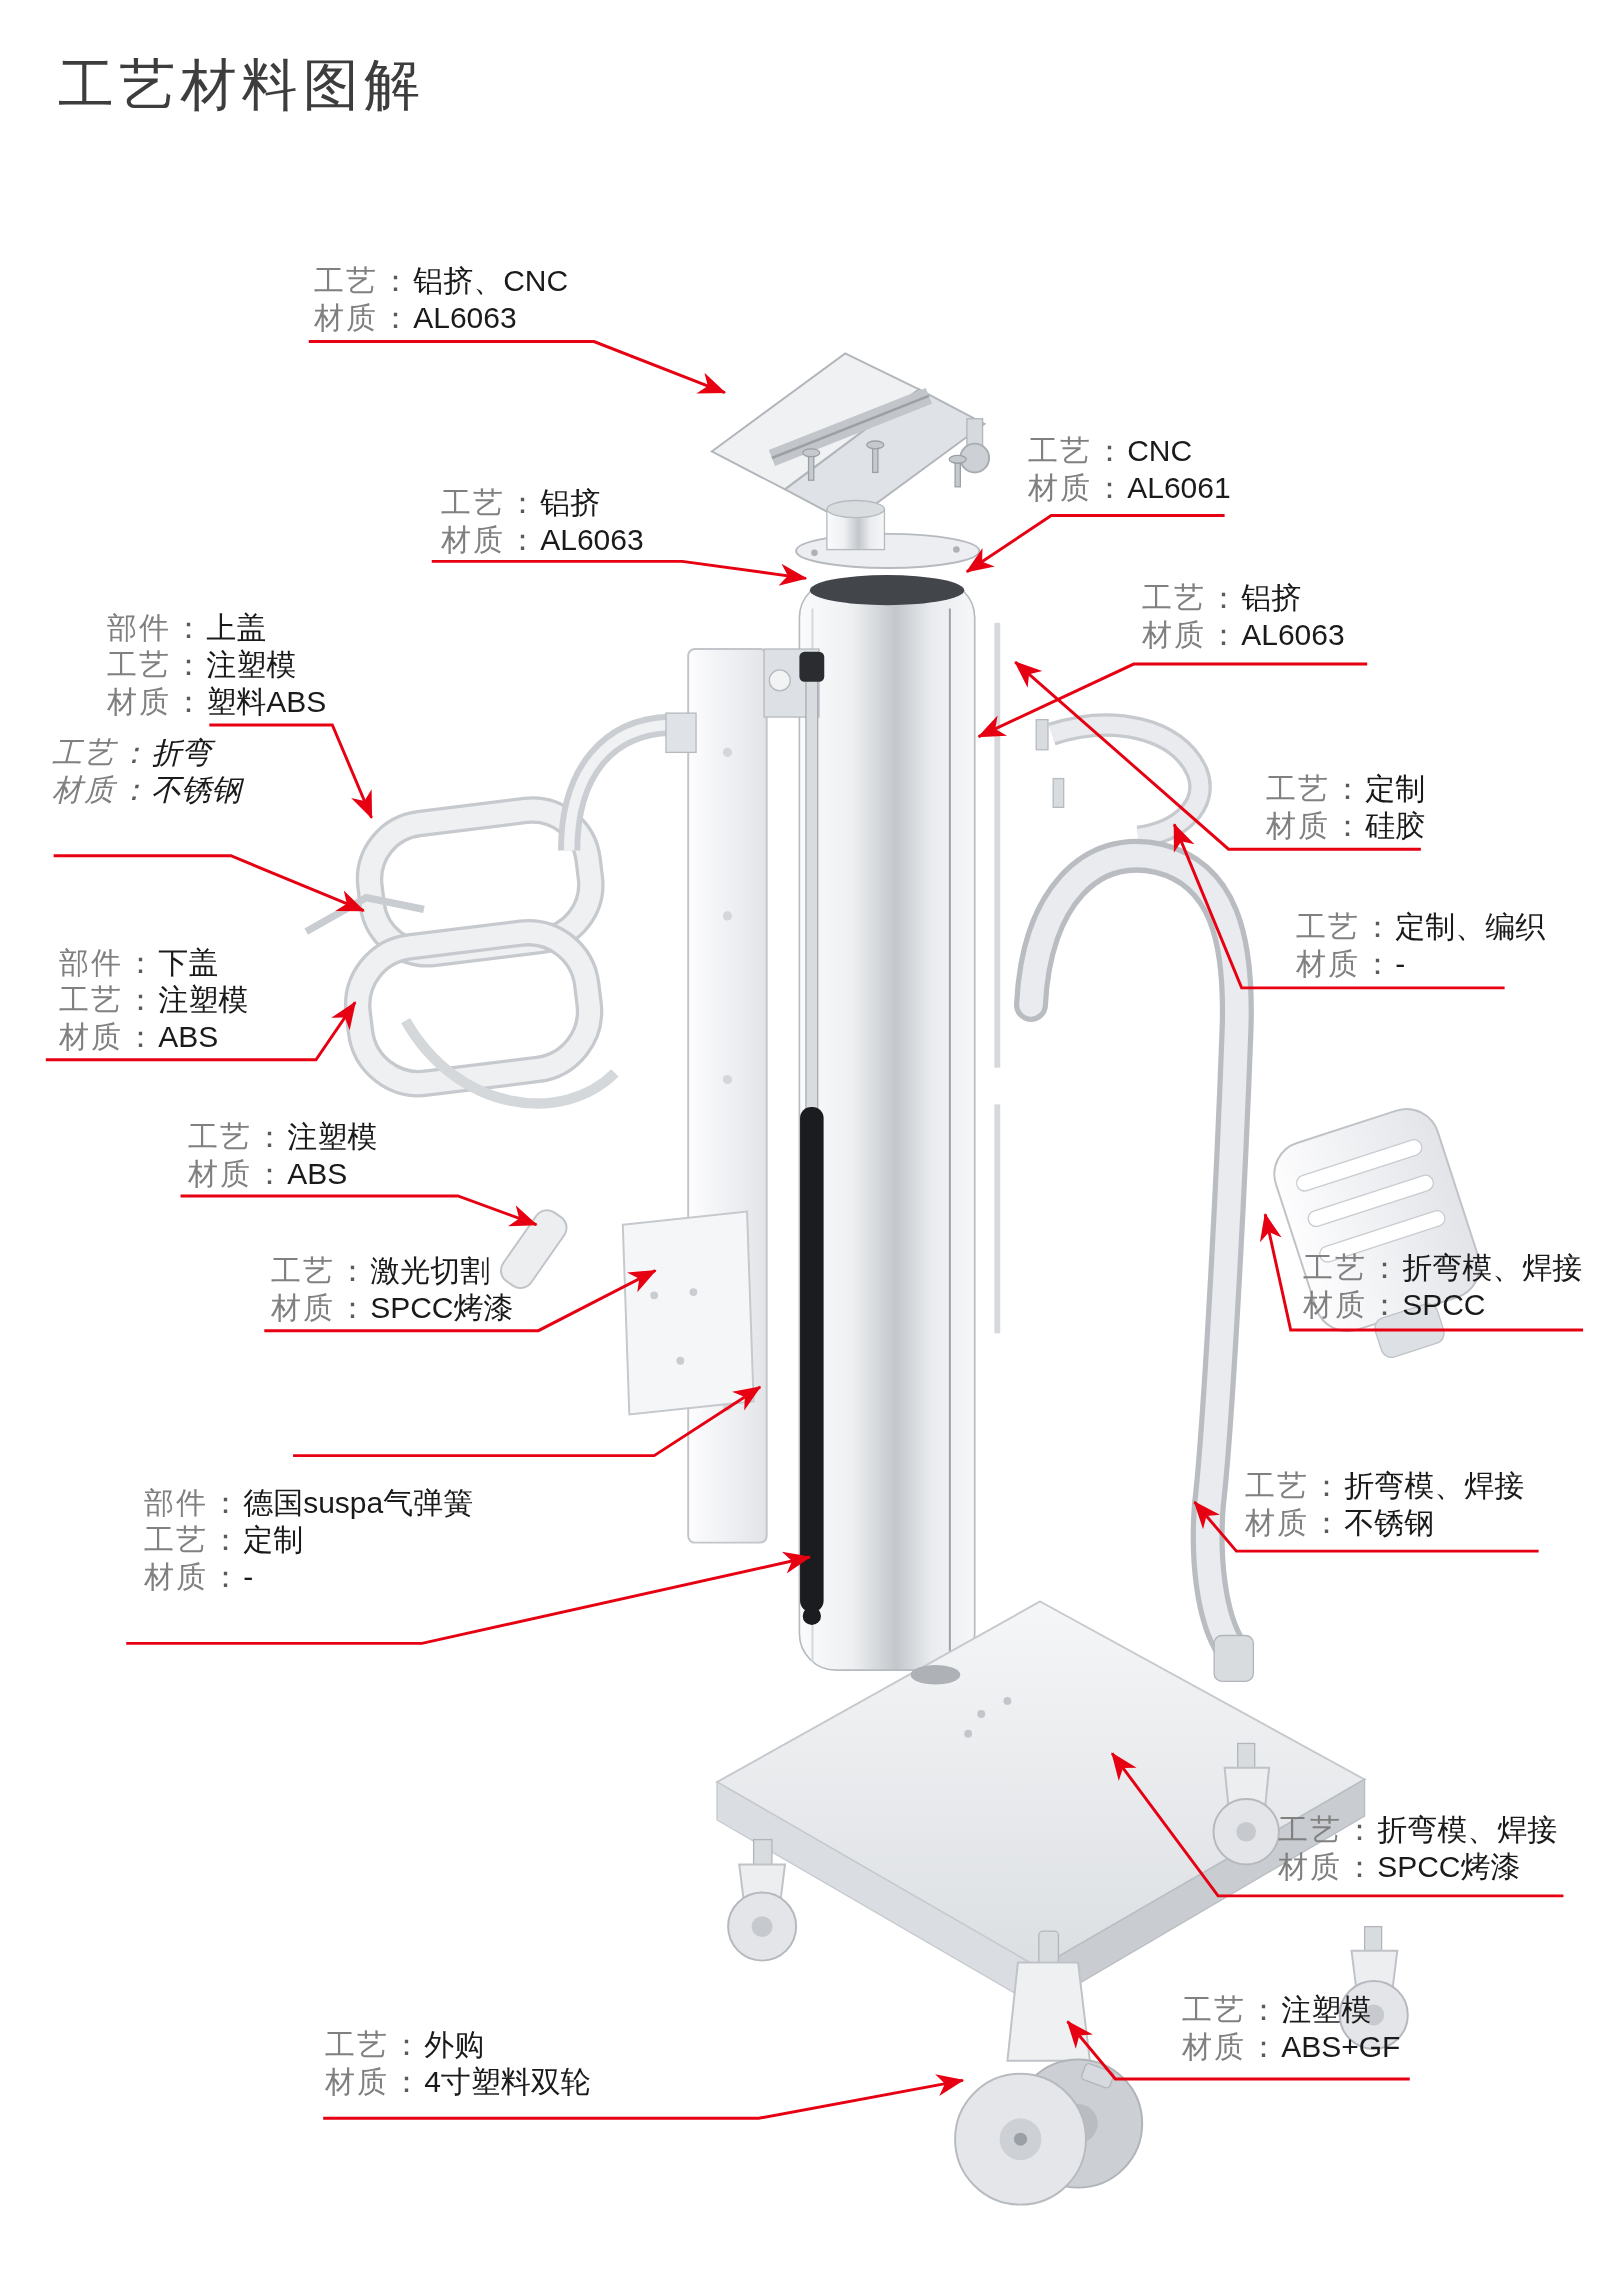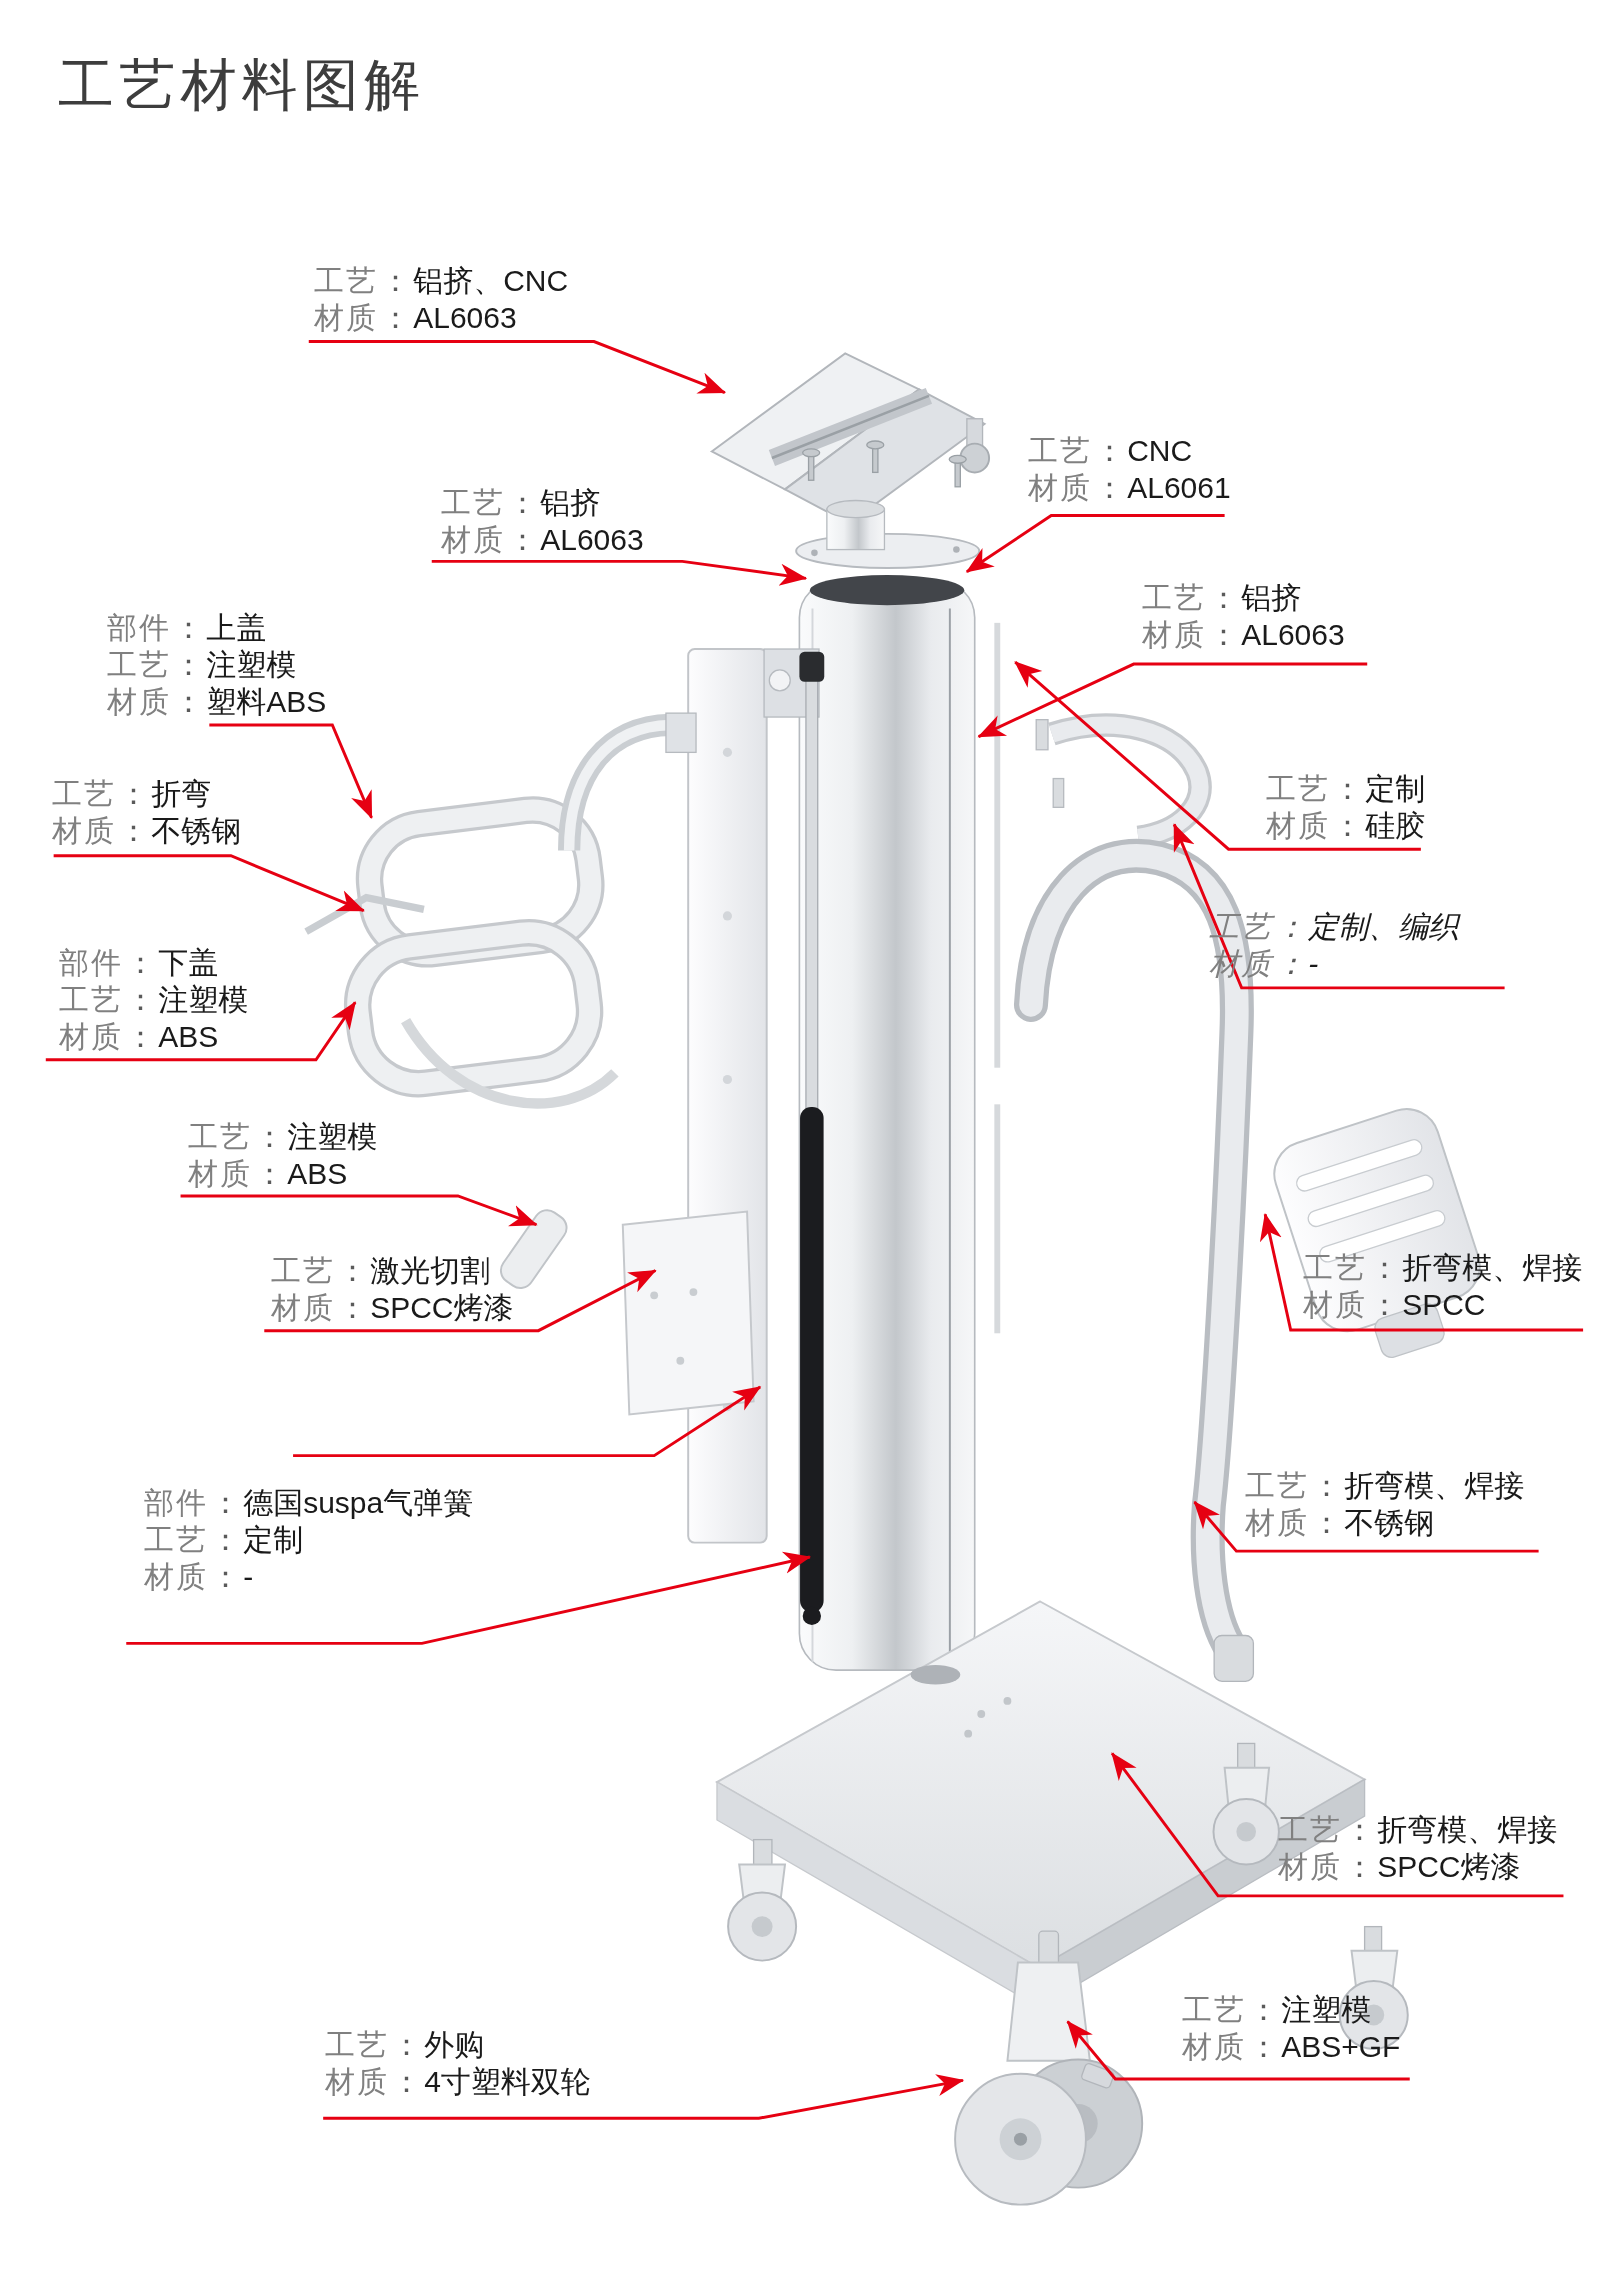--- a/index.html
+++ b/index.html
@@ -242,21 +242,21 @@
       </div>
       <div class="ann" style="left: 1142px; top: 579px;">
         <div class="ann-line"><span class="ann-label">工艺</span><span class="ann-colon">：</span><span class="ann-value">铝挤</span></div>
         <div class="ann-line"><span class="ann-label">材质</span><span class="ann-colon">：</span><span class="ann-value">AL6063</span></div>
       </div>
       <div class="ann" style="left: 107px; top: 609px;">
         <div class="ann-line"><span class="ann-label">部件</span><span class="ann-colon">：</span><span class="ann-value">上盖</span></div>
         <div class="ann-line"><span class="ann-label">工艺</span><span class="ann-colon">：</span><span class="ann-value">注塑模</span></div>
         <div class="ann-line"><span class="ann-label">材质</span><span class="ann-colon">：</span><span class="ann-value">塑料ABS</span></div>
       </div>
-      <div class="ann" style="left: 52px; top: 775px;">
+      <div class="ann" style="left: 52px; top: 734px; font-style: italic;">
         <div class="ann-line"><span class="ann-label">工艺</span><span class="ann-colon">：</span><span class="ann-value">折弯</span></div>
         <div class="ann-line"><span class="ann-label">材质</span><span class="ann-colon">：</span><span class="ann-value">不锈钢</span></div>
       </div>
       <div class="ann" style="left: 59px; top: 944px;">
         <div class="ann-line"><span class="ann-label">部件</span><span class="ann-colon">：</span><span class="ann-value">下盖</span></div>
         <div class="ann-line"><span class="ann-label">工艺</span><span class="ann-colon">：</span><span class="ann-value">注塑模</span></div>
         <div class="ann-line"><span class="ann-label">材质</span><span class="ann-colon">：</span><span class="ann-value">ABS</span></div>
       </div>
       <div class="ann" style="left: 188px; top: 1118px;">
         <div class="ann-line"><span class="ann-label">工艺</span><span class="ann-colon">：</span><span class="ann-value">注塑模</span></div>
@@ -268,21 +268,21 @@
       </div>
       <div class="ann" style="left: 144px; top: 1484px;">
         <div class="ann-line"><span class="ann-label">部件</span><span class="ann-colon">：</span><span class="ann-value">德国suspa气弹簧</span></div>
         <div class="ann-line"><span class="ann-label">工艺</span><span class="ann-colon">：</span><span class="ann-value">定制</span></div>
         <div class="ann-line"><span class="ann-label">材质</span><span class="ann-colon">：</span><span class="ann-value">-</span></div>
       </div>
       <div class="ann" style="left: 1266px; top: 770px;">
         <div class="ann-line"><span class="ann-label">工艺</span><span class="ann-colon">：</span><span class="ann-value">定制</span></div>
         <div class="ann-line"><span class="ann-label">材质</span><span class="ann-colon">：</span><span class="ann-value">硅胶</span></div>
       </div>
-      <div class="ann" style="left: 1209px; top: 908px; font-style: italic;">
+      <div class="ann" style="left: 1296px; top: 908px;">
         <div class="ann-line"><span class="ann-label">工艺</span><span class="ann-colon">：</span><span class="ann-value">定制、编织</span></div>
         <div class="ann-line"><span class="ann-label">材质</span><span class="ann-colon">：</span><span class="ann-value">-</span></div>
       </div>
       <div class="ann" style="left: 1303px; top: 1249px;">
         <div class="ann-line"><span class="ann-label">工艺</span><span class="ann-colon">：</span><span class="ann-value">折弯模、焊接</span></div>
         <div class="ann-line"><span class="ann-label">材质</span><span class="ann-colon">：</span><span class="ann-value">SPCC</span></div>
       </div>
       <div class="ann" style="left: 1245px; top: 1467px;">
         <div class="ann-line"><span class="ann-label">工艺</span><span class="ann-colon">：</span><span class="ann-value">折弯模、焊接</span></div>
         <div class="ann-line"><span class="ann-label">材质</span><span class="ann-colon">：</span><span class="ann-value">不锈钢</span></div>

